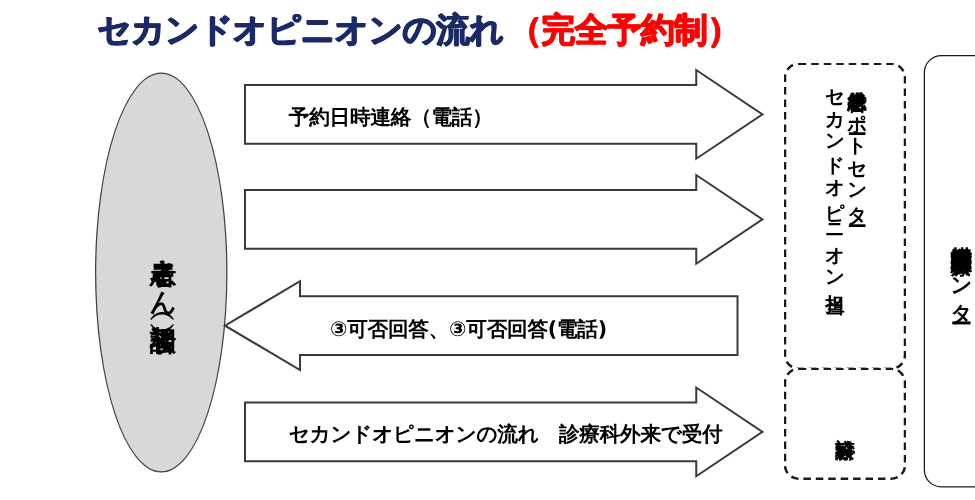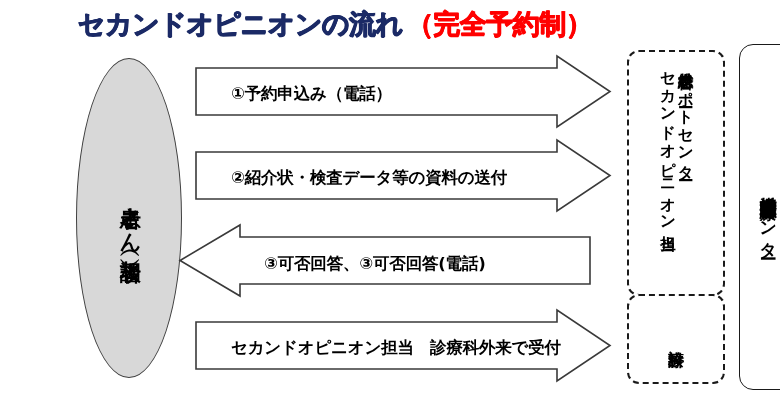--- a/index.html
+++ b/index.html
@@ -186,24 +186,23 @@
 
     <polygon class="arrow-shape" points="161,68 522,68 522,56 575,91.5 522,127 522,115 161,115"></polygon>
 
     <polygon class="arrow-shape" points="161,152 522,152 522,140 575,175.5 522,211 522,199 161,199"></polygon>
 
     <polygon class="arrow-shape" points="555,237 205,237 205,225 145,260.5 205,296 205,284 555,284"></polygon>
 
     <polygon class="arrow-shape" points="161,322 522,322 522,310 575,345.5 522,381 522,369 161,369"></polygon>
   </svg>
 
-  <div class="arrow-text" id="arrow-text-1">①予約申込み（電話）</div>
-  <div class="arrow-text" id="arrow-text-2">②紹介状・検査データ等の資料の送付</div>
+  <div class="arrow-text" id="arrow-text-1">予約日時連絡（電話）</div>
   <div class="arrow-text" id="arrow-text-3">③可否回答、③可否回答(電話)</div>
-  <div class="arrow-text" id="arrow-text-4">セカンドオピニオン担当　診療科外来で受付</div>
+  <div class="arrow-text" id="arrow-text-4">セカンドオピニオンの流れ　診療科外来で受付</div>
 
   <div class="dashed-box" id="support-center-box">
     <div class="vtext-wrap">
       <span class="vtext" id="support-line-2">セカンドオピニオン担当</span>
       <span class="vtext" id="support-line-1">患者総合サポートセンター</span>
     </div>
   </div>
 
   <div class="dashed-box" id="department-box">
     <span class="vtext">診療科</span>

